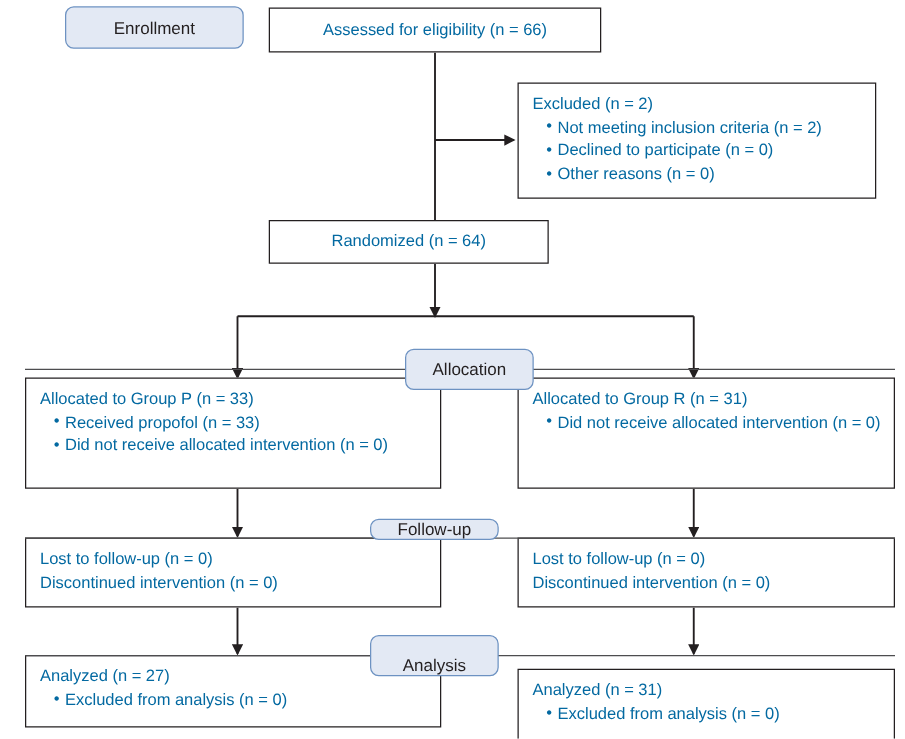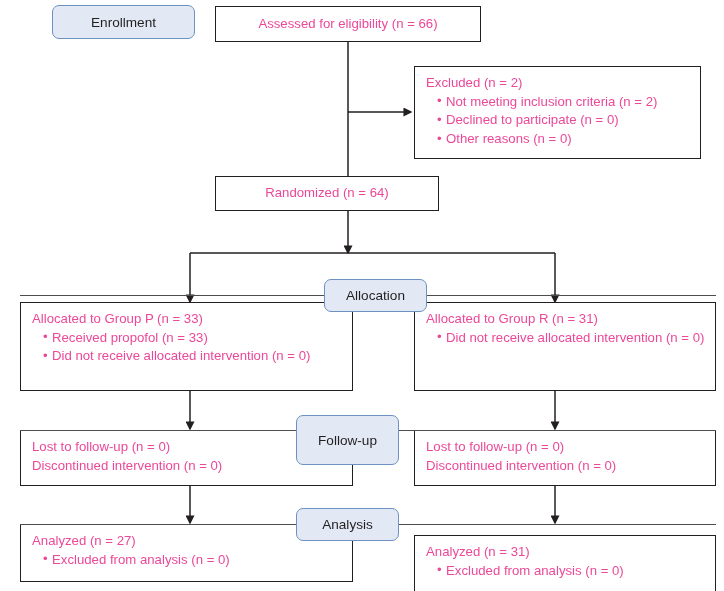--- a/index.html
+++ b/index.html
@@ -29,21 +29,21 @@
     pointer-events: none;
   }
   
   .box {
     position: absolute;
     box-sizing: border-box;
     border: 1.4px solid #231f20;
     background: #ffffff;
     font-size: 13.2px;
     line-height: 1.42;
-    color: #ec4899;
+    color: #0369a1;
     padding: 7px 11px;
     white-space: nowrap;
   }
   .box.center {
     display: flex;
     align-items: center;
     justify-content: center;
     padding: 0;
   }
   .box .title {
@@ -122,25 +122,25 @@
   <div class="rule" style="left:20px;  top:524px; width:696px;"></div>
 
   <div class="pill" style="left:52px; top:5px; width:143px; height:34px;">
     <span>Enrollment</span>
   </div>
 
   <div class="pill" style="left:296px; top:279px; width:103px; height:33px;margin-left:28px;">
     <span>Allocation</span>
   </div>
 
-  <div class="pill" style="left:296px; top:415px; width:103px; height:50px;">
+  <div class="pill" style="left:296px; top:415px; width:103px; height:17px;">
     <span>Follow-up</span>
   </div>
 
-  <div class="pill" style="left:296px; top:508px; width:103px; height:33px;">
+  <div class="pill" style="left:296px; top:508px; width:103px; height:33px;align-items:flex-end;">
     <span>Analysis</span>
   </div>
 
   <div class="box center" style="left:215px; top:6px; width:266px; height:36px;">
     <span class="title">Assessed for eligibility (n = 66)</span>
   </div>
 
   <div class="box" style="left:414px; top:66px; width:287px; height:93px;">
     <span class="title">Excluded (n = 2)</span>
     <ul>

